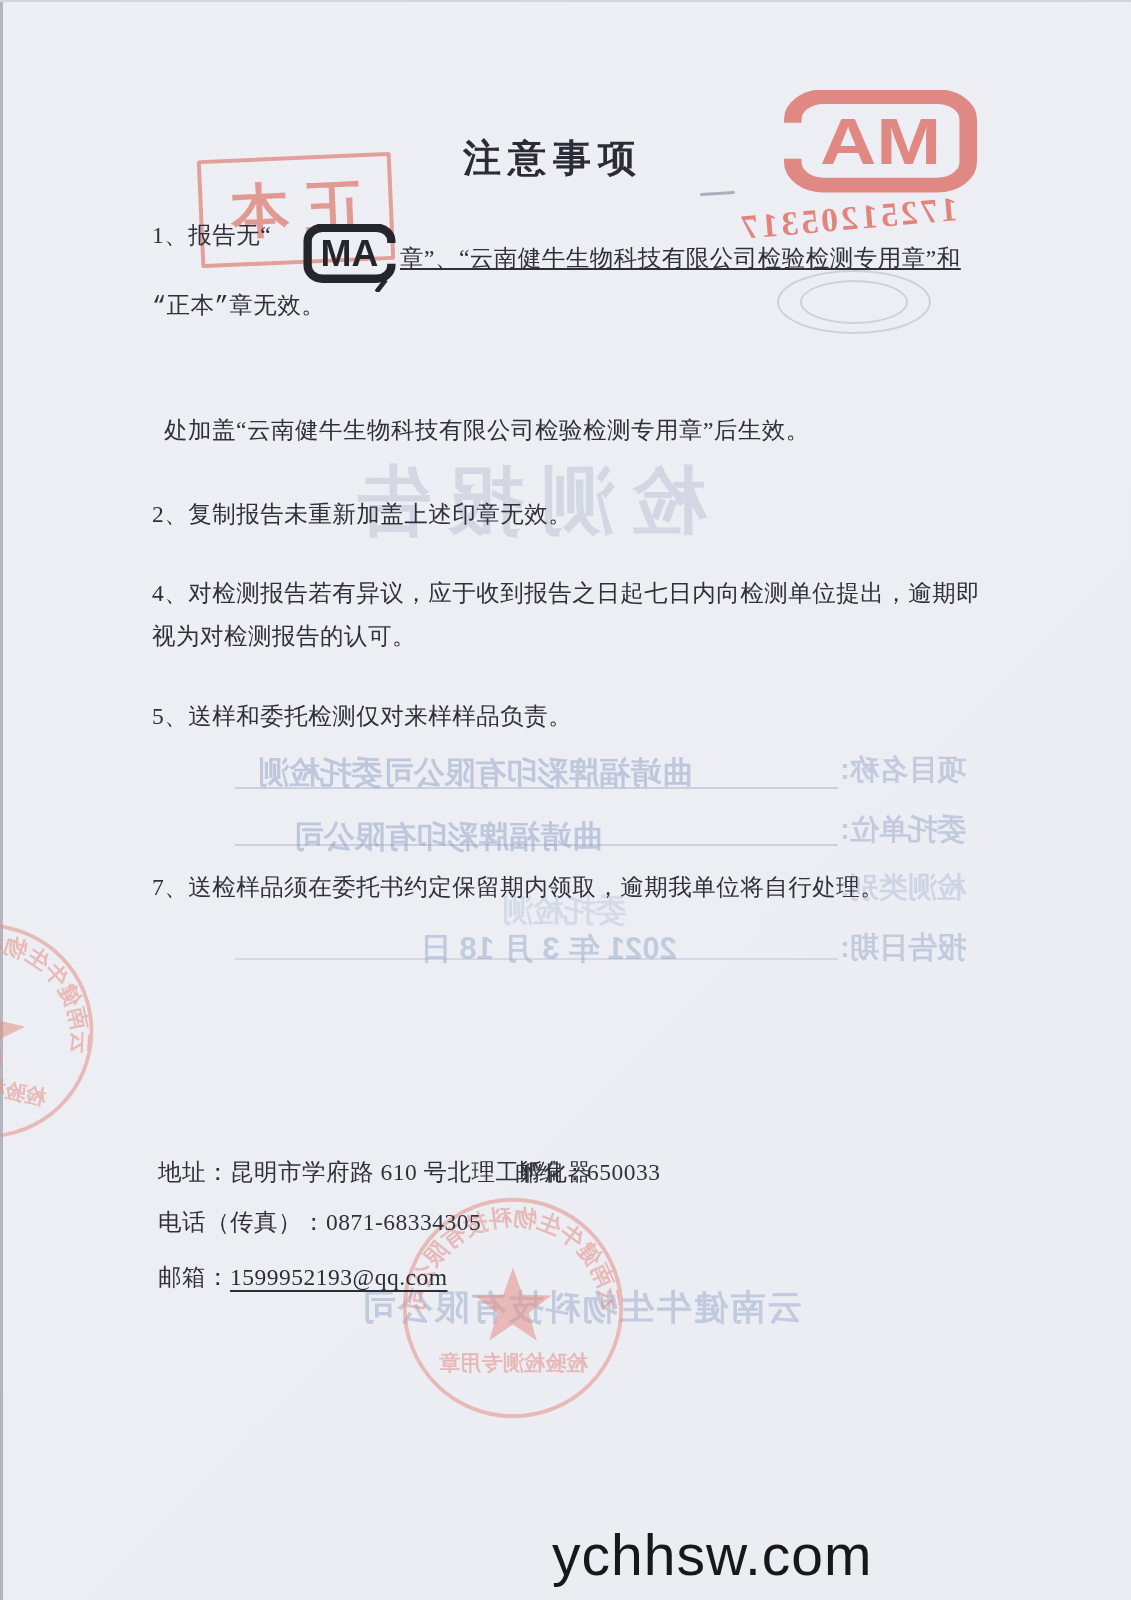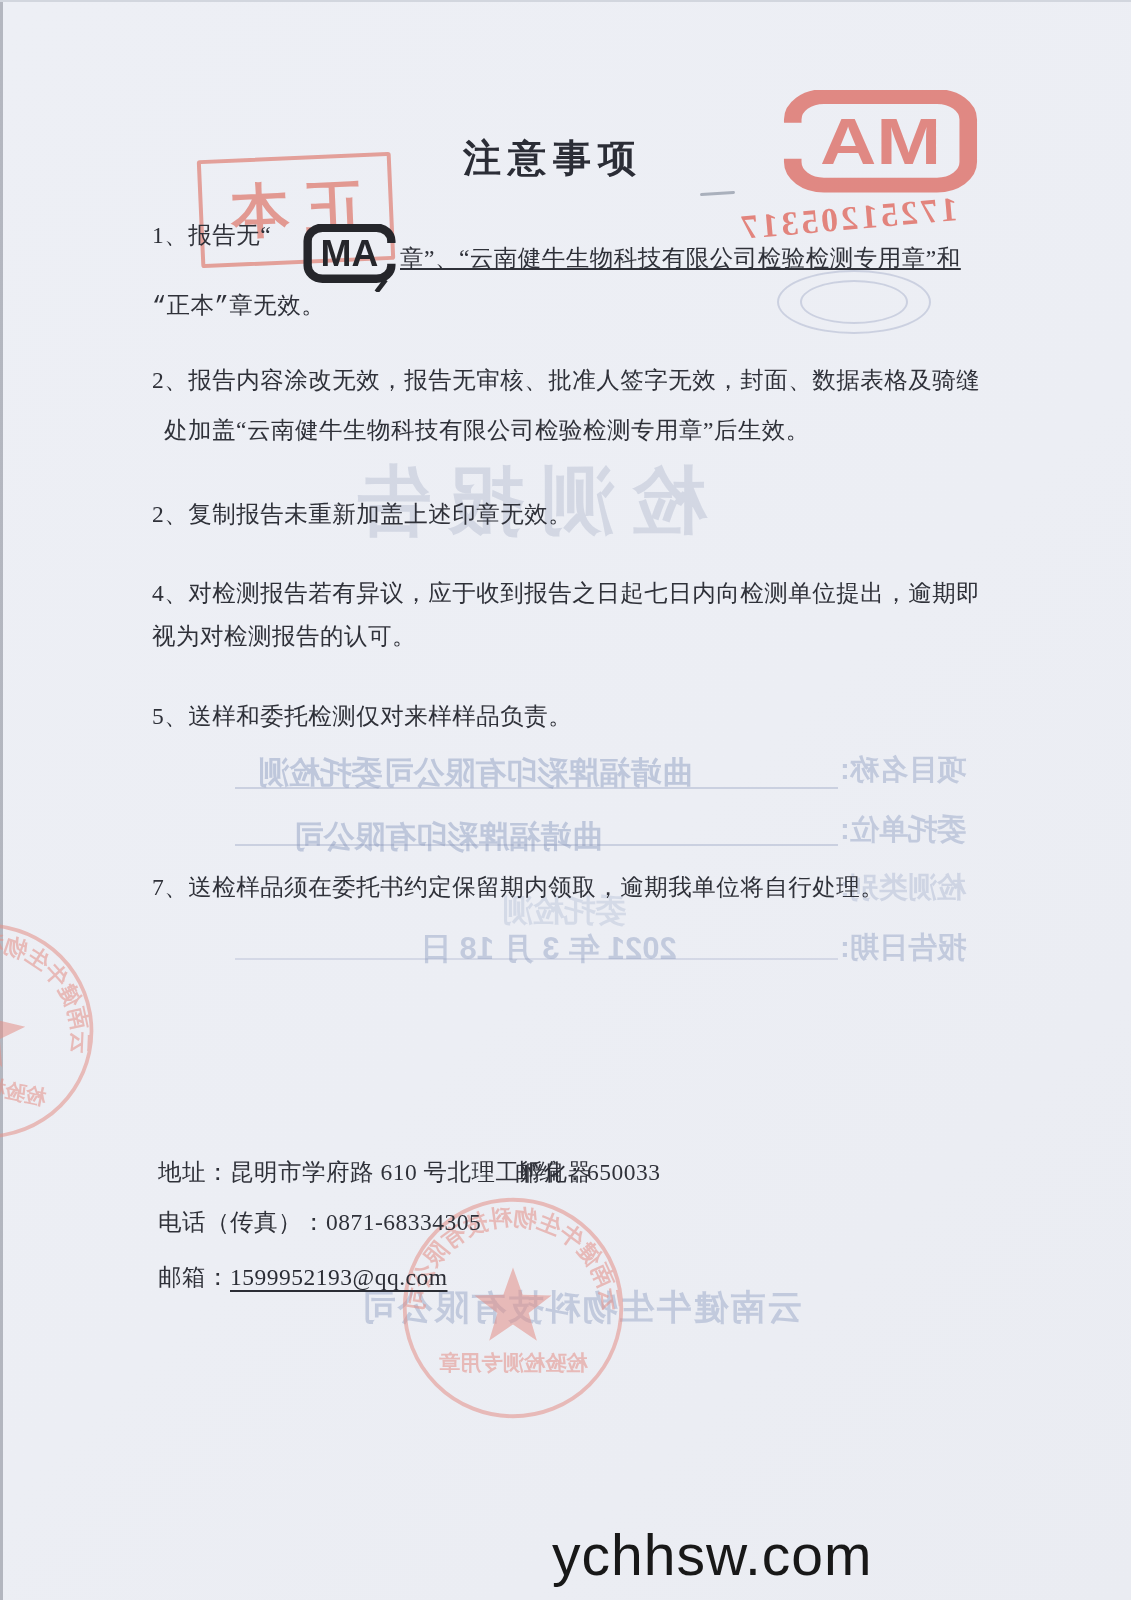--- a/index.html
+++ b/index.html
@@ -161,21 +161,20 @@
   <div class="abs cma-black">
     <svg viewBox="0 0 100 72" preserveAspectRatio="none">
       <path d="M95 42 V44 A16 14 0 0 1 79 58 L21 58 A16 14 0 0 1 5 44 L5 18 A16 14 0 0 1 21 4 L79 4 A16 14 0 0 1 95 18 L95 20" fill="none" stroke="currentColor" stroke-width="9"></path>
       <text x="50" y="45" text-anchor="middle" font-size="40" font-weight="bold" font-family="Liberation Sans, sans-serif" fill="currentColor">MA</text>
       <line x1="89" y1="59" x2="79" y2="72" stroke="currentColor" stroke-width="5"></line>
     </svg>
   </div>
   <div class="abs body-line" style="left:400px;top:242px;text-decoration:underline;">章”、“云南健牛生物科技有限公司检验检测专用章”和</div>
   <div class="abs body-line" style="left:152px;top:289px;font-family:Liberation Mono, monospace;">“正本”章无效。</div>
 
-  <div class="abs body-line" style="left:152px;top:364px;">2、报告内容涂改无效，报告无审核、批准人签字无效，封面、数据表格及骑缝</div>
   <div class="abs body-line" style="left:152px;top:414px;margin-left:12px;">处加盖“云南健牛生物科技有限公司检验检测专用章”后生效。</div>
 
   <div class="abs body-line" style="left:152px;top:498px;">2、复制报告未重新加盖上述印章无效。</div>
 
   <div class="abs body-line" style="left:152px;top:577px;">4、对检测报告若有异议，应于收到报告之日起七日内向检测单位提出，逾期即</div>
   <div class="abs body-line" style="left:152px;top:620px;">视为对检测报告的认可。</div>
 
   <div class="abs body-line" style="left:152px;top:700px;">5、送样和委托检测仅对来样样品负责。</div>
 
 

